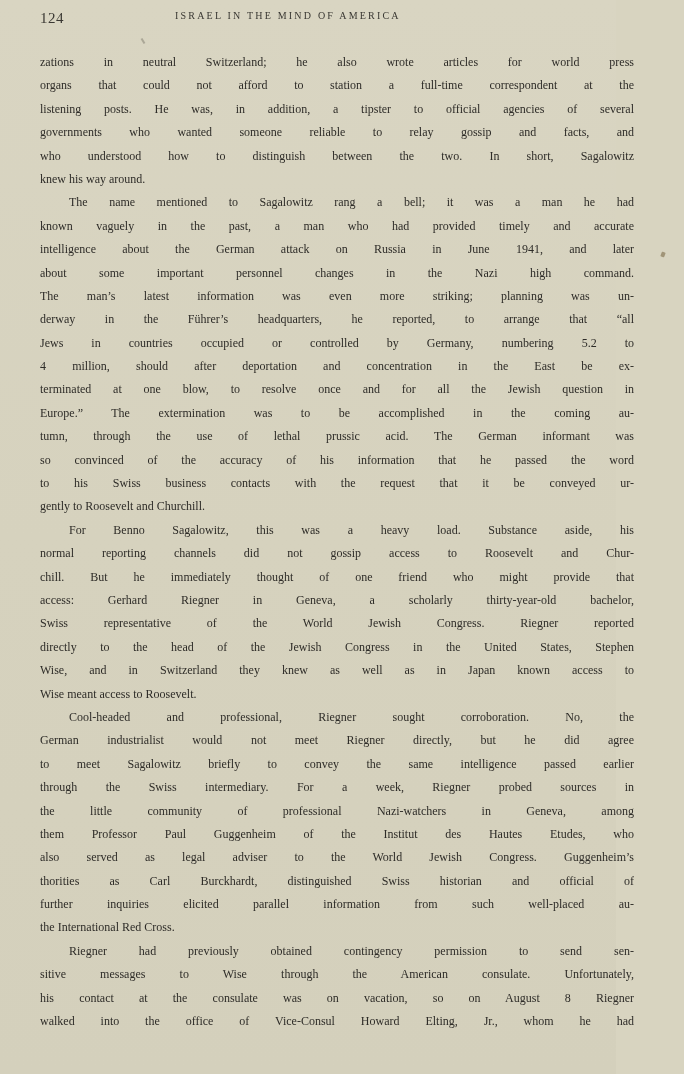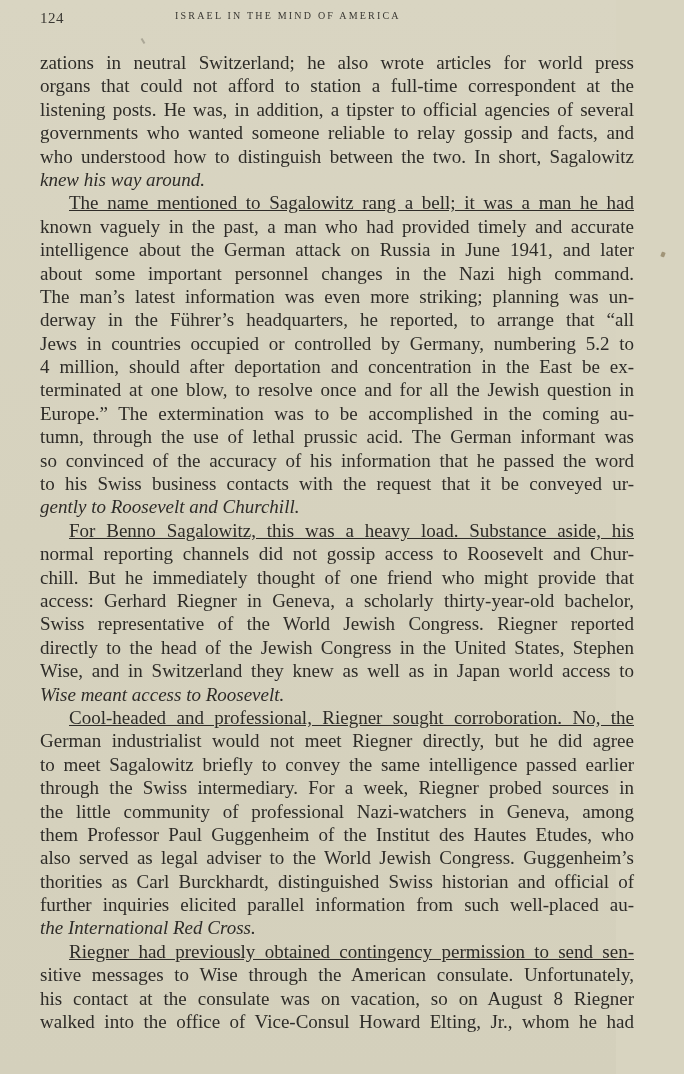--- a/index.html
+++ b/index.html
@@ -24,28 +24,28 @@
   .book-title {
     position: absolute; left: 135px; top: 2px;
     font-size: 10px; letter-spacing: 2.2px; color: #3a3833;
   }
   .body-text {
     position: absolute; left: 40px; top: 51px; width: 594px;
   }
   .line {
     display: block;
     height: 23.4px; line-height: 23.4px;
-    font-size: 19px;
+    font-size: 12px;
     white-space: nowrap;
     text-align: justify;
     text-align-last: justify;
     color: #2e2c28;
   }
-  .line.indent { padding-left: 29px; text-decoration: underline; }
-  .line.last { text-align-last: left; font-style: italic; }
+  .line.indent { padding-left: 29px; }
+  .line.last { text-align-last: left; }
   .mark {
     position: absolute; left: 661px; top: 252px;
     width: 4px; height: 5px; background: #8a7a5a; border-radius: 1px;
     transform: rotate(20deg); opacity: 0.7;
   }
   .speck {
     position: absolute; left: 142px; top: 38px; width: 2px; height: 6px;
     background: #8c887a; transform: rotate(-30deg); opacity: 0.6;
   }
 </style>
@@ -83,21 +83,21 @@
     <span class="line">so convinced of the accuracy of his information that he passed the word</span>
     <span class="line">to his Swiss business contacts with the request that it be conveyed ur-</span>
     <span class="line last">gently to Roosevelt and Churchill.</span>
 
     <span class="line indent">For Benno Sagalowitz, this was a heavy load. Substance aside, his</span>
     <span class="line">normal reporting channels did not gossip access to Roosevelt and Chur-</span>
     <span class="line">chill. But he immediately thought of one friend who might provide that</span>
     <span class="line">access: Gerhard Riegner in Geneva, a scholarly thirty-year-old bachelor,</span>
     <span class="line">Swiss representative of the World Jewish Congress. Riegner reported</span>
     <span class="line">directly to the head of the Jewish Congress in the United States, Stephen</span>
-    <span class="line">Wise, and in Switzerland they knew as well as in Japan world access to</span>
+    <span class="line">Wise, and in Switzerland they knew as well as in Japan known access to</span>
     <span class="line last">Wise meant access to Roosevelt.</span>
 
     <span class="line indent">Cool-headed and professional, Riegner sought corroboration. No, the</span>
     <span class="line">German industrialist would not meet Riegner directly, but he did agree</span>
     <span class="line">to meet Sagalowitz briefly to convey the same intelligence passed earlier</span>
     <span class="line">through the Swiss intermediary. For a week, Riegner probed sources in</span>
     <span class="line">the little community of professional Nazi-watchers in Geneva, among</span>
     <span class="line">them Professor Paul Guggenheim of the Institut des Hautes Etudes, who</span>
     <span class="line">also served as legal adviser to the World Jewish Congress. Guggenheim’s</span>
     <span class="line">thorities as Carl Burckhardt, distinguished Swiss historian and official of</span>

